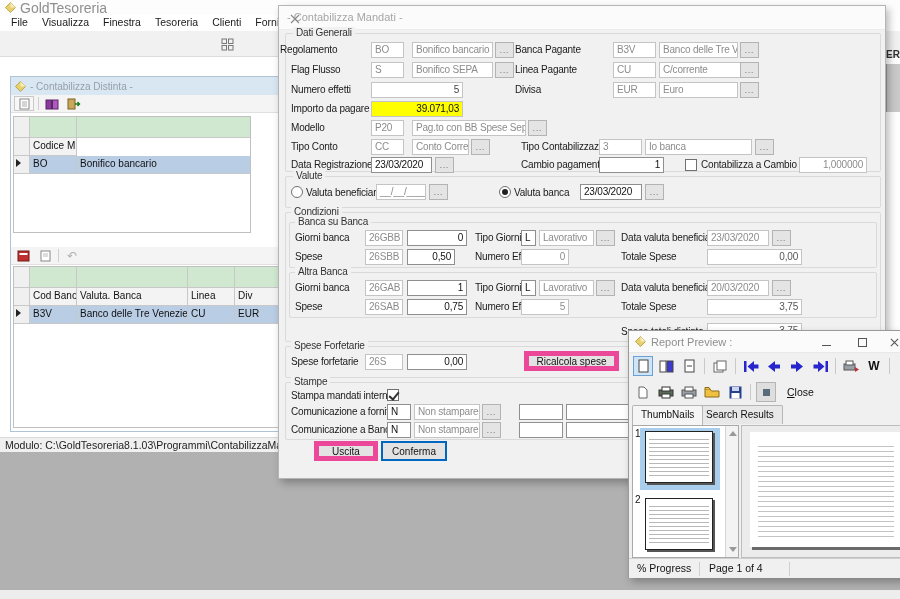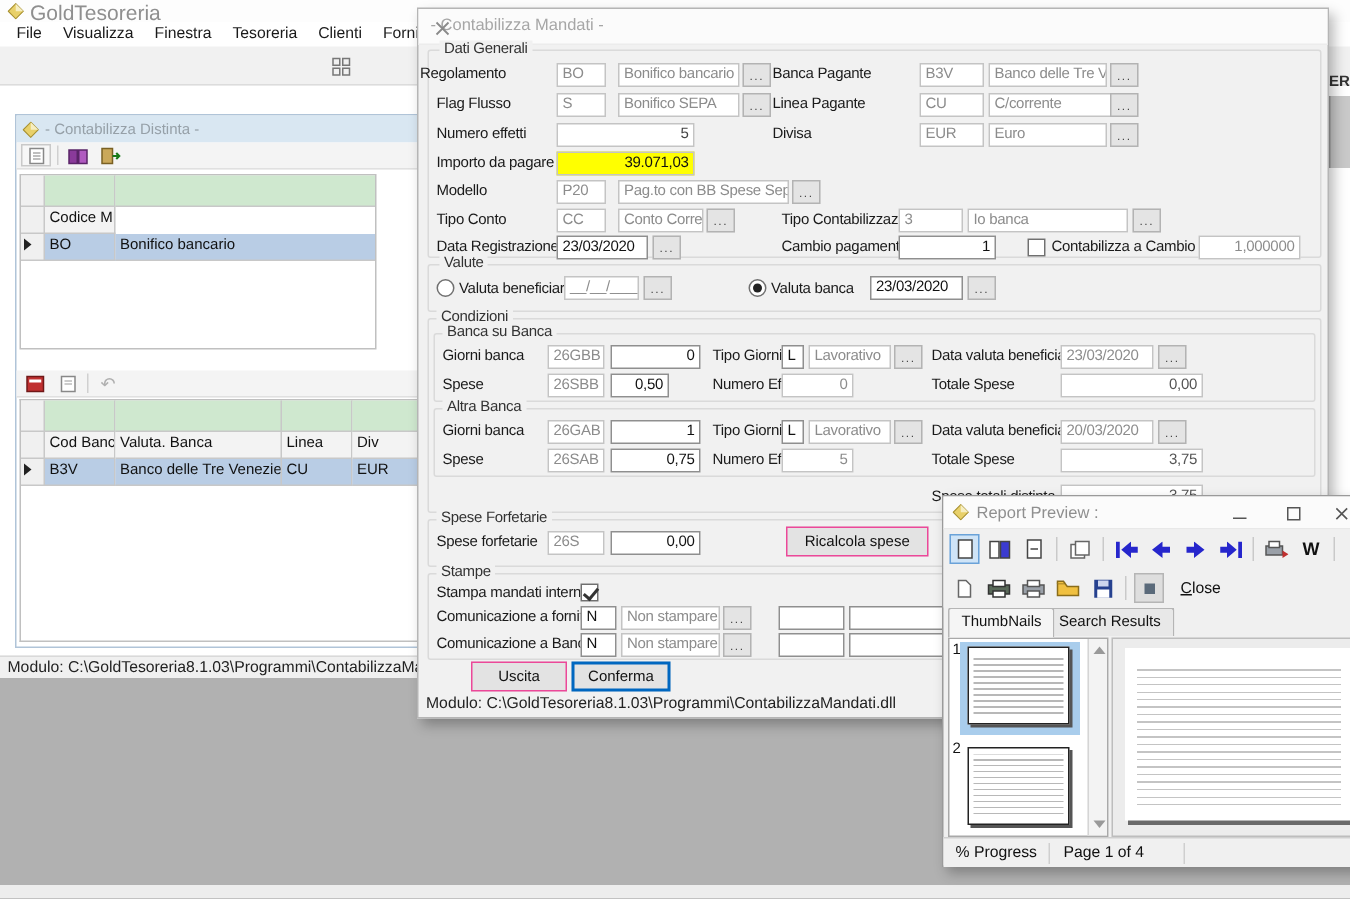--- a/index.html
+++ b/index.html
@@ -46,21 +46,21 @@
   .lbl { position:absolute; font-size:10px; color:#1a1a1a; white-space:nowrap; }
   .box { position:absolute; height:16px; background:#fff; border:1px solid #c4c4c4; font-size:10px; color:#8c8c8c; padding:0 3px; line-height:13px; white-space:nowrap; overflow:hidden; }
   .box.ed { border-color:#8f8f8f; color:#111; }
   .box.num { text-align:right; }
   .box.yellow { background:#ffff00; color:#111; text-align:right; }
   .br { position:absolute; width:19px; height:16px; background:#e4e4e4; border:1px solid #b3b3b3; font-size:8px; line-height:11px; color:#444; text-align:center; letter-spacing:1px; padding:0; font-family:"Liberation Sans",sans-serif; }
   .cb { position:absolute; width:12px; height:12px; border:1px solid #707070; background:#fff; }
   .cb.checked::after { content:""; position:absolute; left:3px; top:0px; width:4px; height:8px; border:solid #333; border-width:0 2px 2px 0; transform:rotate(40deg); }
   .rd { position:absolute; width:12px; height:12px; border:1px solid #707070; border-radius:50%; background:#fff; }
   .rd.sel::after { content:""; position:absolute; left:2px; top:2px; width:6px; height:6px; border-radius:50%; background:#222; }
-  .pbtn { position:absolute; height:20px; background:#e3e3e3; border:1px solid #ec4899; font-size:10px; color:#111; text-align:center; font-family:"Liberation Sans",sans-serif; }
+  .pbtn { position:absolute; height:20px; background:#e3e3e3; border:5px solid #ec4899; font-size:10px; color:#111; text-align:center; font-family:"Liberation Sans",sans-serif; }
   .pbtn.focus { border:2px solid #0067c0; }
   .dlg-status { position:absolute; left:5px; top:457px; font-size:10.5px; color:#222; letter-spacing:0; white-space:nowrap; }
 
   
   .rp { position:absolute; left:628px; top:330px; width:281px; height:248px; background:#f0f0f0; border:1px solid #9a9a9a; box-shadow:3px 4px 8px rgba(0,0,0,.28); z-index:20; }
   .rp-title { position:absolute; left:0; top:0; width:100%; height:22px; background:#fbfbfb; border-bottom:1px solid #e8e8e8; }
   .rp-title .tt { position:absolute; left:22px; top:5px; font-size:11px; color:#8f8f8f; }
   .rp-ctl { position:absolute; top:4px; width:15px; height:14px; display:flex; align-items:center; justify-content:center; }
   .minim { width:9px; height:8px; border-bottom:1px solid #555; }
   .maxim { width:9px; height:9px; border:1px solid #555; }
@@ -309,21 +309,21 @@
     <span class="lbl" style="left:196px;top:226px">Tipo Giorni</span>
     <span class="box ed" style="left:242px;top:224px;width:15px">L</span>
     <span class="box" style="left:260px;top:224px;width:55px">Lavorativo</span>
     <button class="br" style="left:317px;top:224px">...</button>
     <span class="lbl" style="left:342px;top:226px">Data valuta beneficiario</span>
     <span class="box" style="left:428px;top:224px;width:62px">23/03/2020</span>
     <button class="br" style="left:493px;top:224px">...</button>
 
     <span class="lbl" style="left:16px;top:245px">Spese</span>
     <span class="box" style="left:86px;top:243px;width:38px">26SBB</span>
-    <span class="box ed num" style="left:128px;top:243px;width:39px">0,50</span>
+    <span class="box ed num" style="left:128px;top:243px;width:48px">0,50</span>
     <span class="lbl" style="left:196px;top:245px">Numero Effetti</span>
     <span class="box num" style="left:242px;top:243px;width:48px">0</span>
     <span class="lbl" style="left:342px;top:245px">Totale Spese</span>
     <span class="box num" style="left:428px;top:243px;width:95px;color:#555">0,00</span>
 
     <div class="fs" style="left:10px;top:266px;width:588px;height:46px"></div>
     <span class="fs-leg" style="left:16px;top:260px">Altra Banca</span>
 
     <span class="lbl" style="left:16px;top:276px">Giorni banca</span>
     <span class="box" style="left:86px;top:274px;width:38px">26GAB</span>
@@ -371,21 +371,20 @@
     <span class="box ed" style="left:108px;top:416px;width:24px">N</span>
     <span class="box" style="left:135px;top:416px;width:66px">Non stampare</span>
     <button class="br" style="left:203px;top:416px">...</button>
     <span class="box ed" style="left:240px;top:416px;width:44px"></span>
     <span class="box ed" style="left:287px;top:416px;width:80px"></span>
     <button class="br" style="left:369px;top:416px">...</button>
 
     <button class="pbtn" style="left:35px;top:435px;width:64px">Uscita</button>
     <button class="pbtn focus" style="left:102px;top:435px;width:66px">Conferma</button>
 
-    <span class="dlg-status">Modulo: C:\GoldTesoreria8.1.03\Programmi\ContabilizzaMandati.dll</span>
   </div>
 
   <div class="rp">
     <div class="rp-title">
       <svg style="position:absolute;left:6px;top:5px" width="11" height="11" viewBox="0 0 12 12">
           <polygon points="6,0.5 11.5,6 6,11.5 0.5,6" fill="#e8d06a" stroke="#a89130" stroke-width="0.8"></polygon>
           <polygon points="6,0.5 11.5,6 6,6" fill="#f6eec2"></polygon>
         </svg>
       <span class="tt">Report Preview :</span>
       <span class="rp-ctl" style="left:190px">

